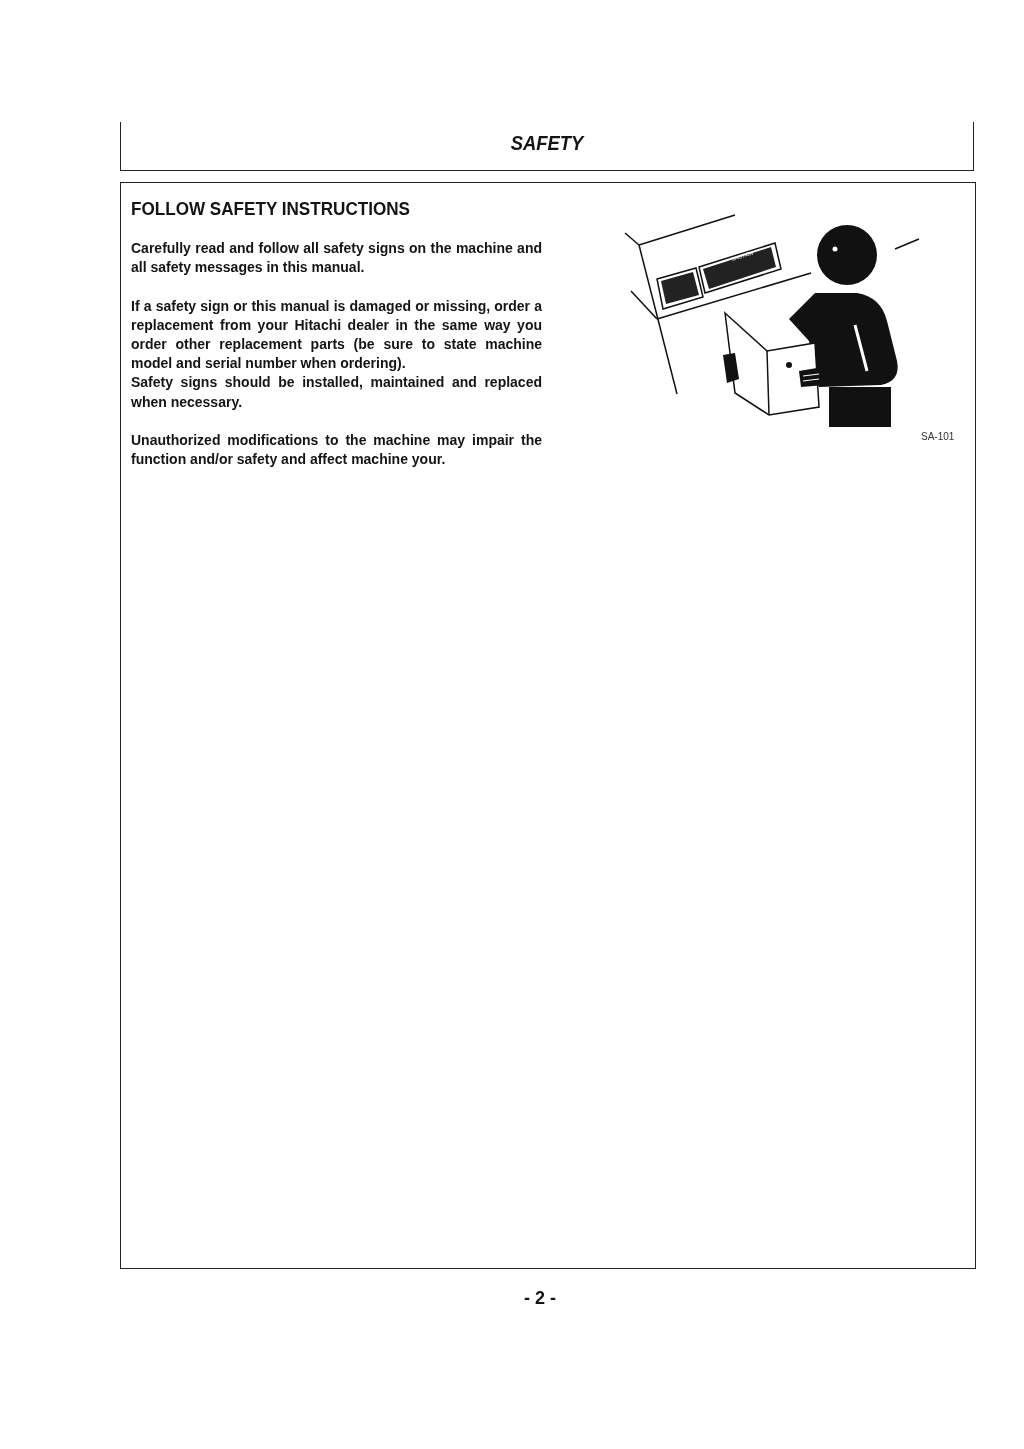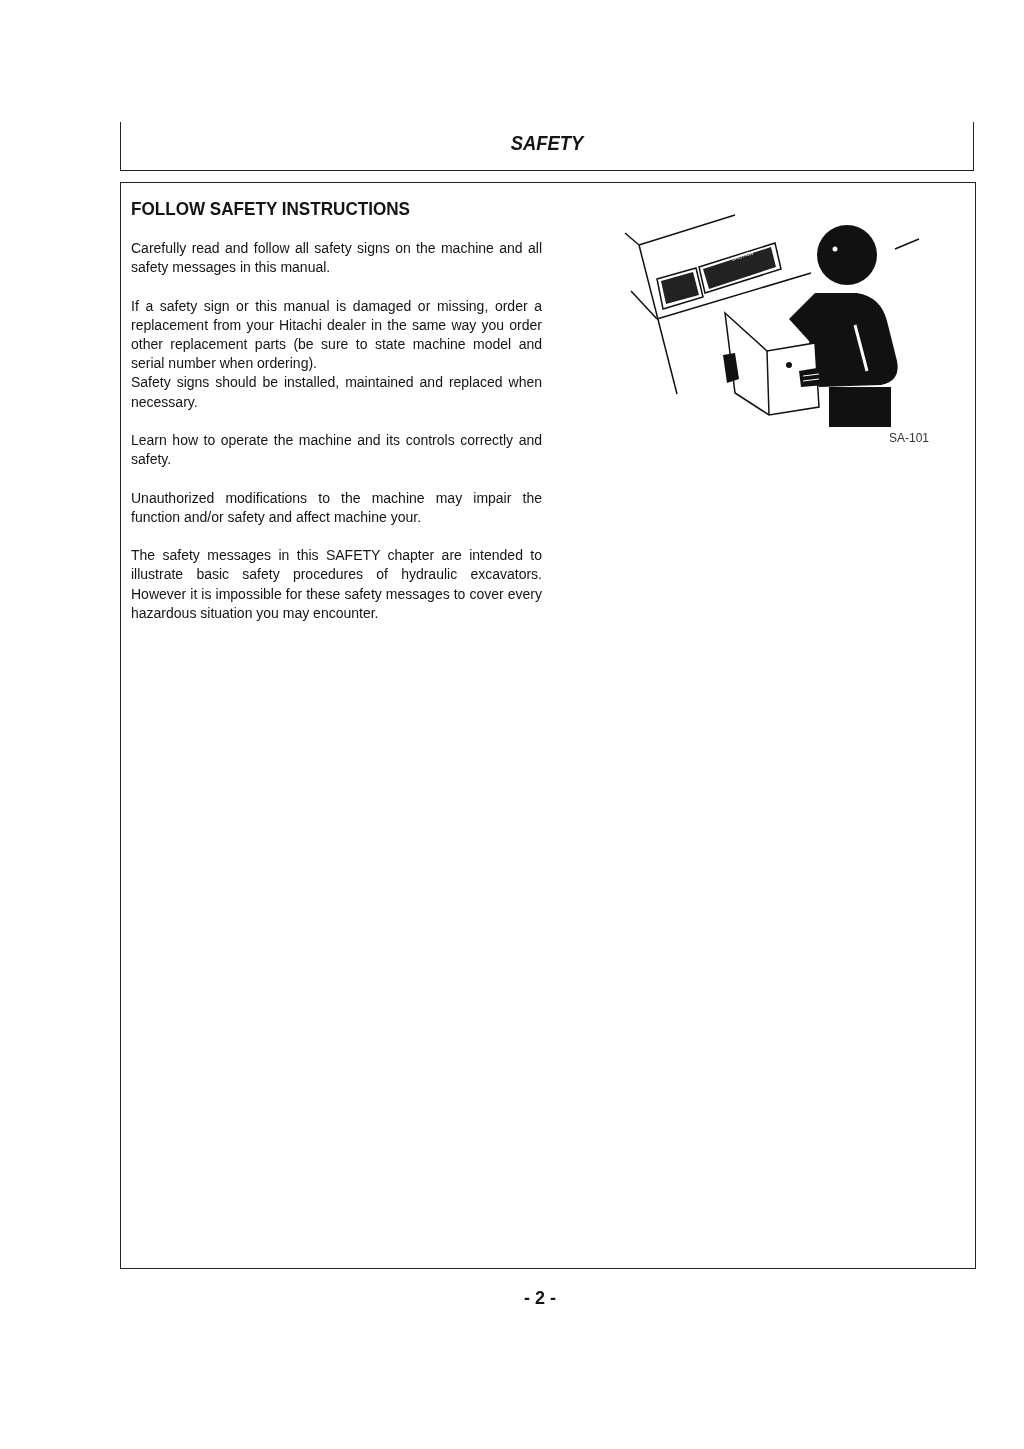--- a/index.html
+++ b/index.html
@@ -21,26 +21,26 @@
     }
     .section-title {
       position: absolute; left: 10px; top: 16px; font-weight: bold; font-size: 18px;
       transform-origin: left top; transform: scaleX(0.95);
     }
     .body-text {
       position: absolute; left: 10px; top: 56px; width: 411px;
       font-size: 14px; line-height: 19.2px; text-align: justify;
     }
     .body-text p { margin: 0 0 19.2px 0; }
-    .body-text span.line { display: block; }
+    .body-text span.line { display: block; font-weight: bold; }
     .illustration {
       position: absolute; left: 498px; top: 18px; width: 320px; height: 230px;
     }
     .figure-code {
-      position: absolute; left: 768px; top: 248px; font-size: 12px; color: #333;
+      position: absolute; left: 800px; top: 248px; font-size: 10px; color: #333;
     }
     .page-number {
       position: absolute; left: 0; width: 1080px; top: 1288px; text-align: center;
       font-weight: bold; font-size: 18px;
     }
   </style>
 </head>
 <body>
 
 <div class="header-box">
@@ -52,27 +52,25 @@
 
   <div class="body-text">
     <p>
       <span class="line">Carefully read and follow all safety signs on the machine and all safety messages in this manual.</span>
     </p>
     <p>
       <span class="line">If a safety sign or this manual is damaged or missing, order a replacement from your Hitachi dealer in the same way you order other replacement parts (be sure to state machine model and serial number when ordering).</span>
       <span class="line">Safety signs should be installed, maintained and replaced when necessary.</span>
     </p>
     <p>
-      <span class="line">Learn how to operate the machine and its controls correctly and safety.</span>
     </p>
     <p>
       <span class="line">Unauthorized modifications to the machine may impair the function and/or safety and affect machine your.</span>
     </p>
     <p>
-      <span class="line">The safety messages in this SAFETY chapter are intended to illustrate basic safety procedures of hydraulic excavators. However it is impossible for these safety messages to cover every hazardous situation you may encounter.</span>
     </p>
   </div>
 
   <div class="illustration">
     <svg width="320" height="230" viewBox="0 0 320 230">
 
       <line x1="6" y1="32" x2="20" y2="44" stroke="#111" stroke-width="1.5"></line>
       <line x1="20" y1="44" x2="116" y2="14" stroke="#111" stroke-width="1.5"></line>
       <line x1="20" y1="44" x2="58" y2="193" stroke="#111" stroke-width="1.5"></line>
       <line x1="12" y1="90" x2="38" y2="118" stroke="#111" stroke-width="1.5"></line>

